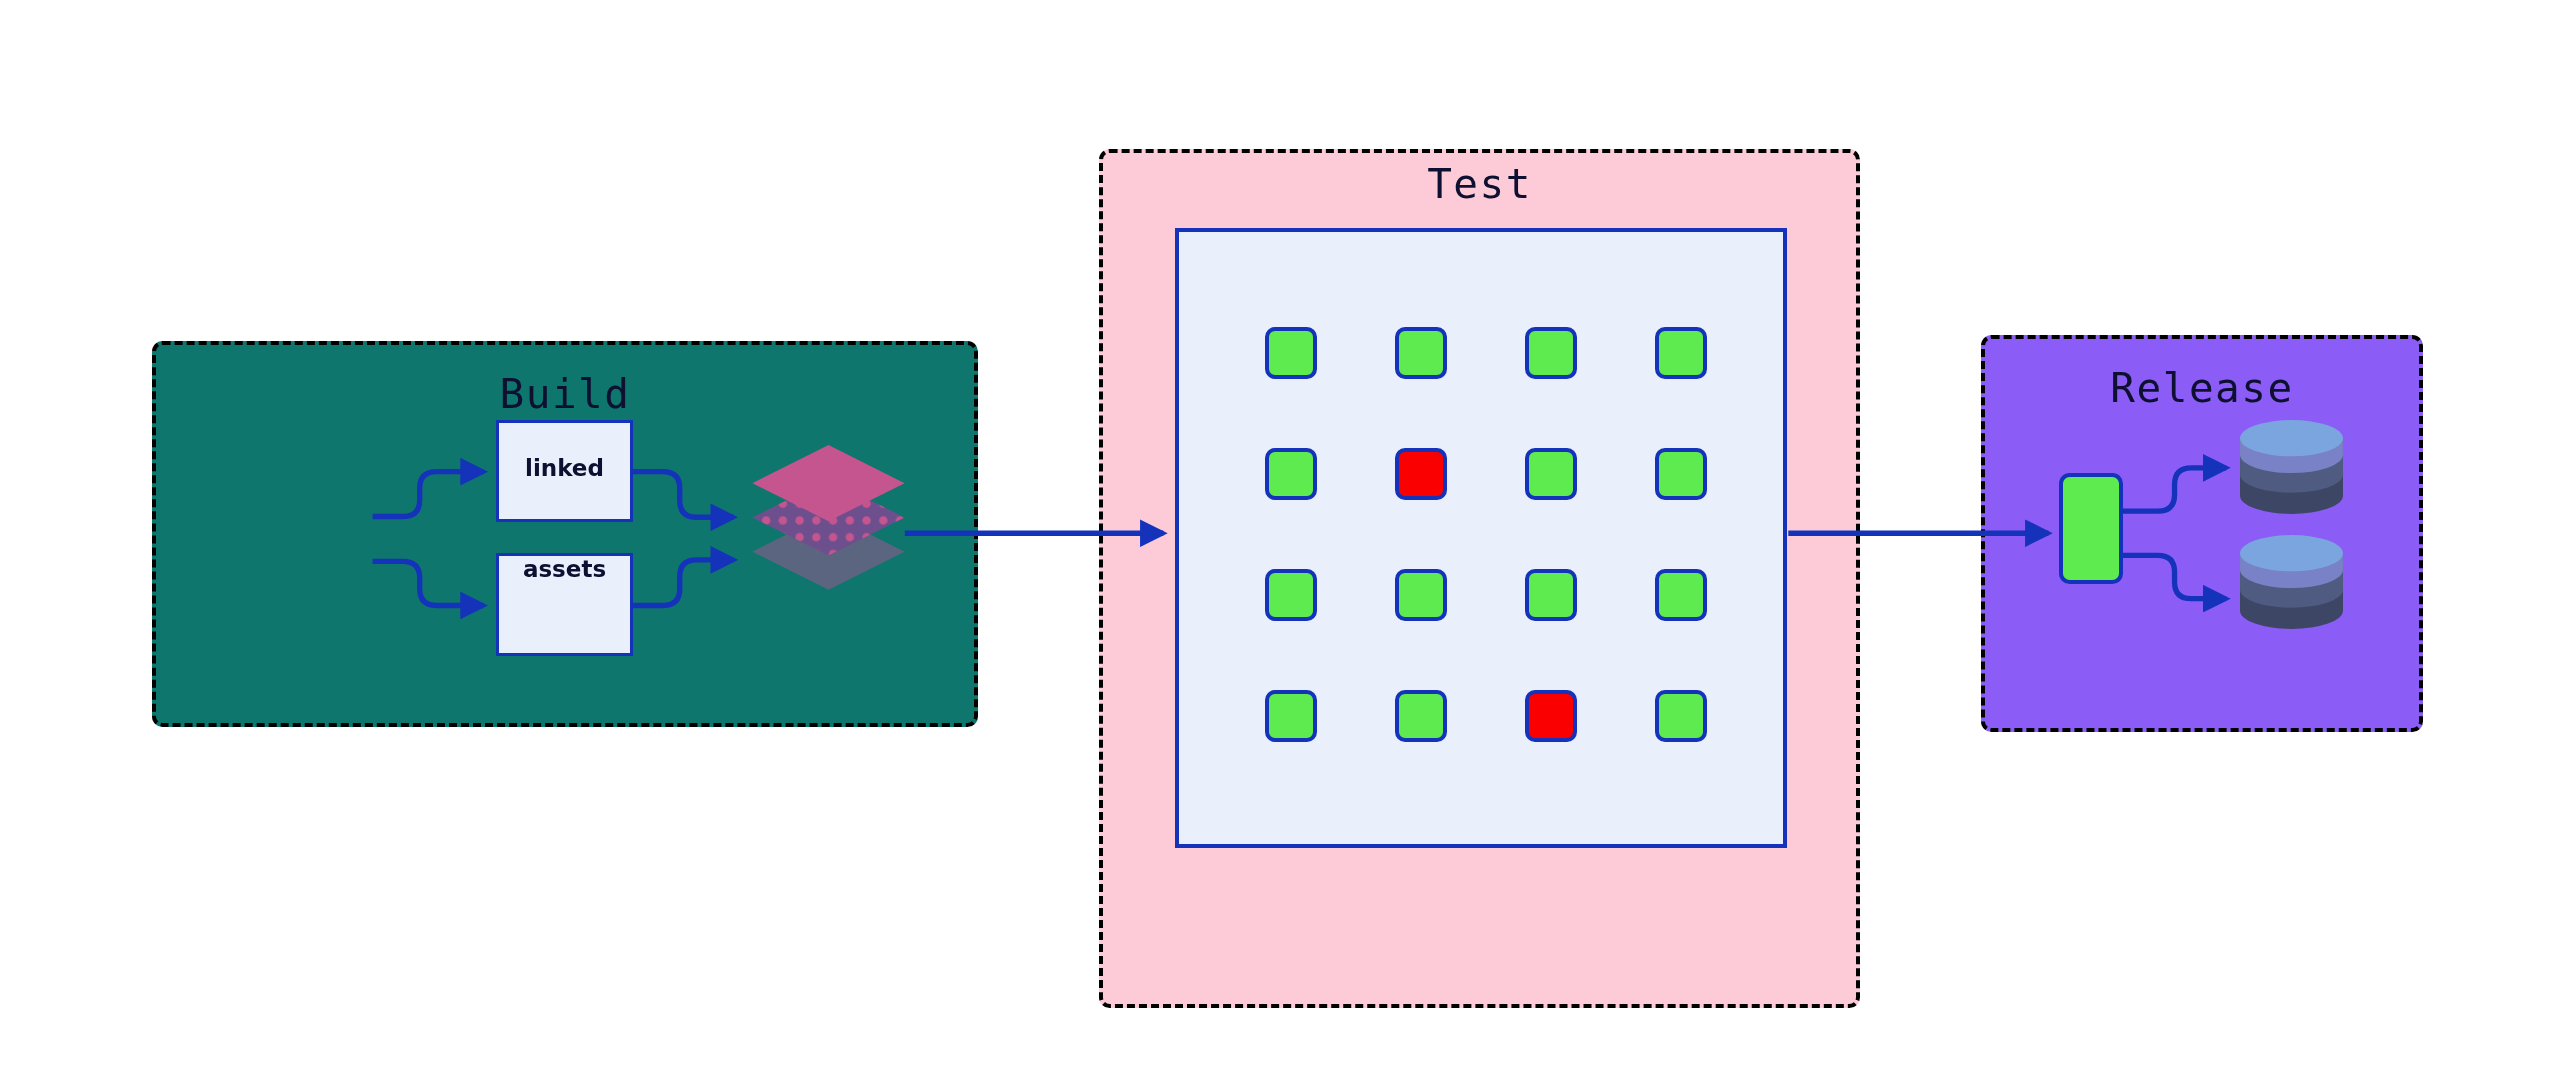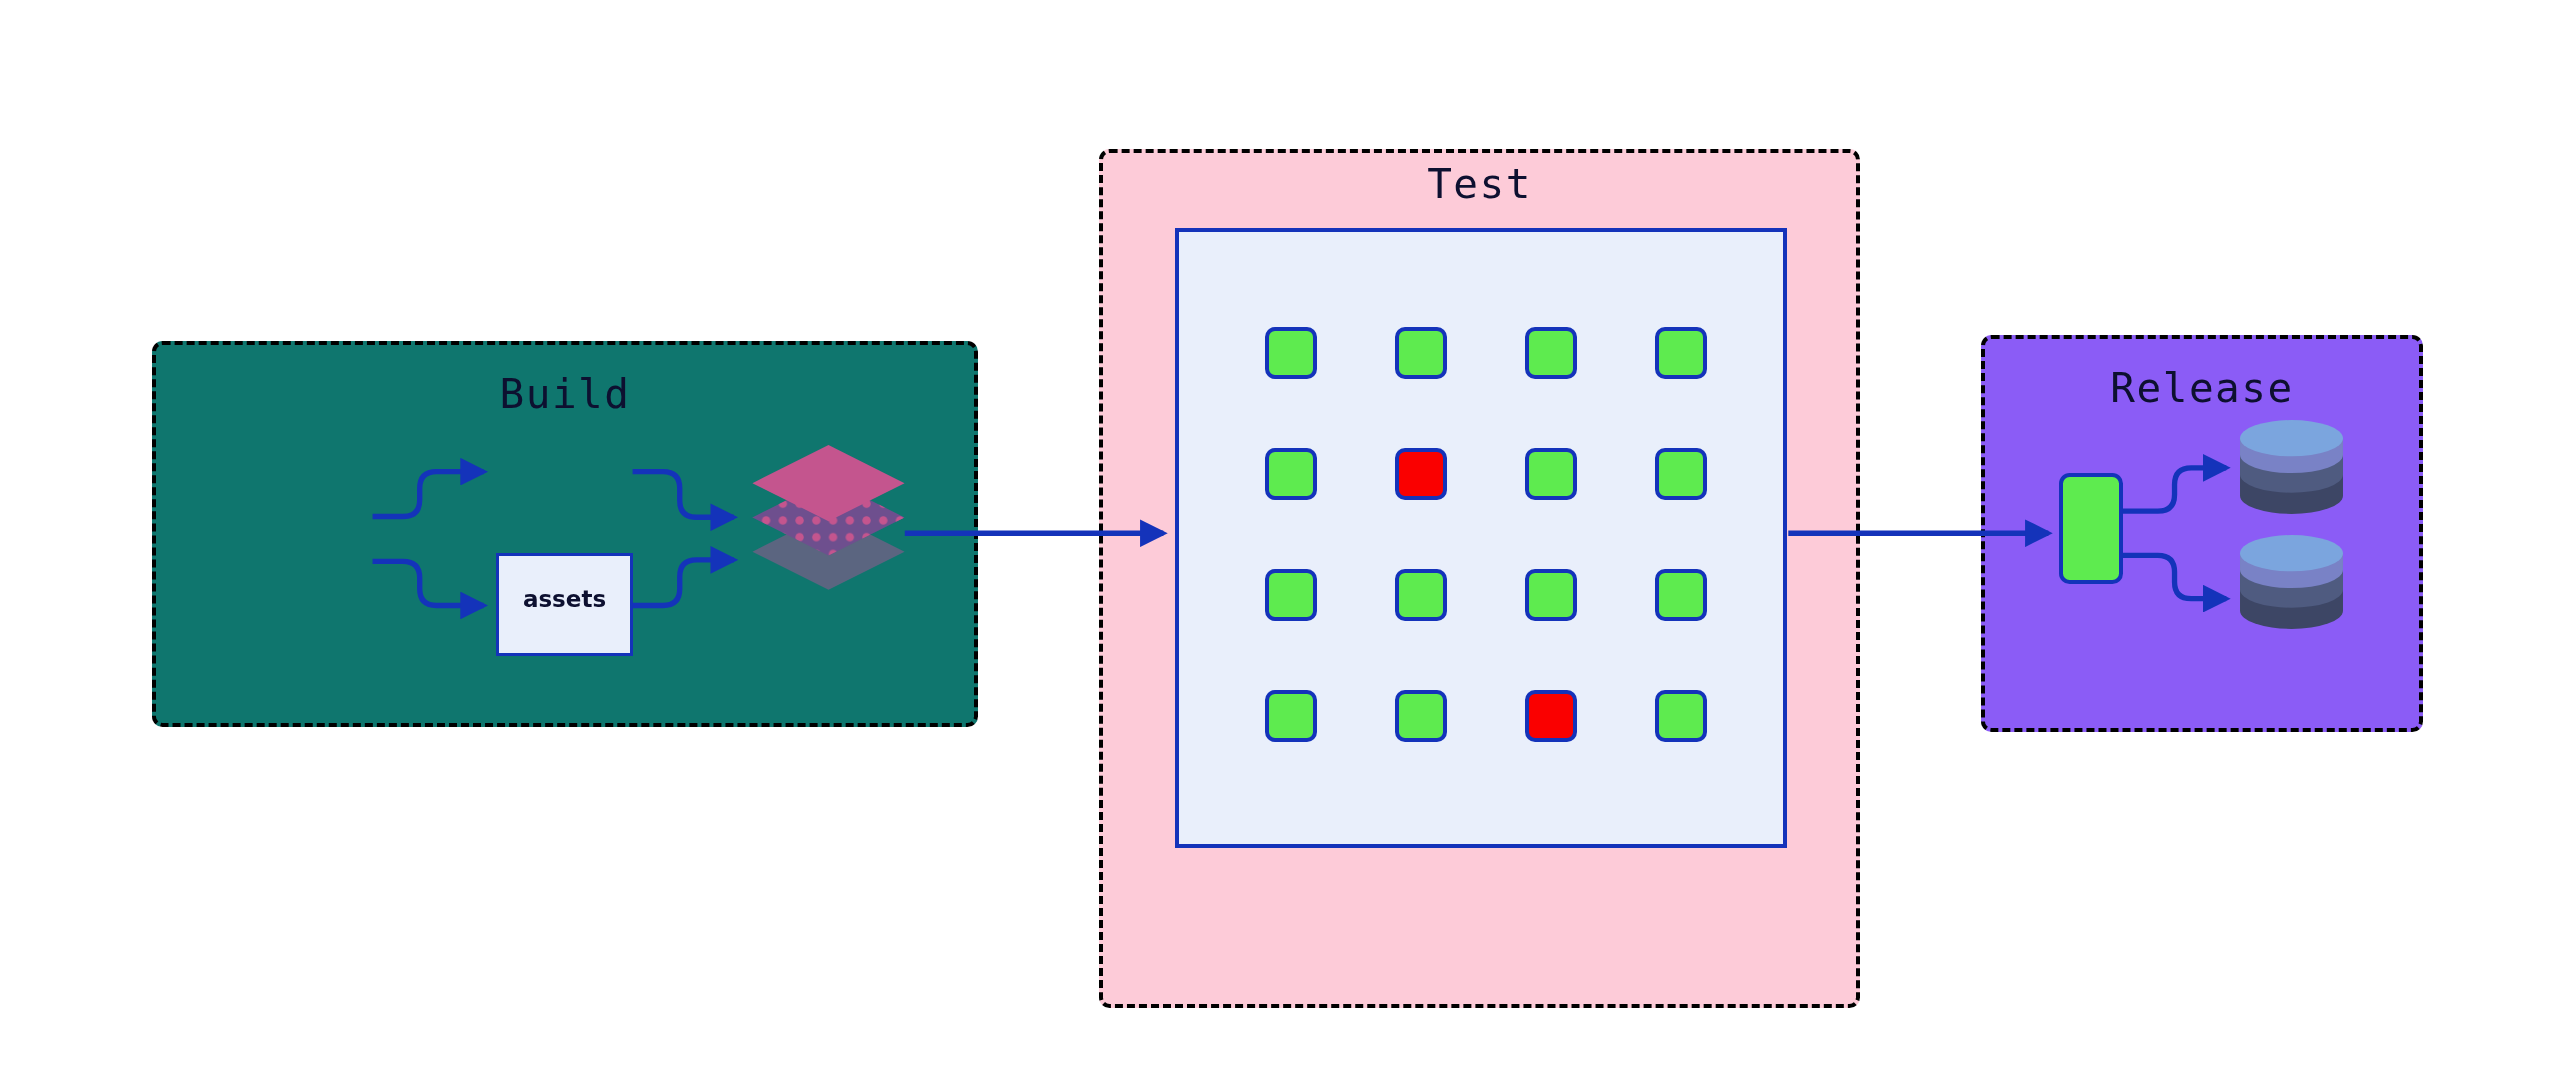--- a/index.html
+++ b/index.html
@@ -84,21 +84,21 @@
     align-items: center;
   }
   #node-linked {
     left: 496px; top: 420px;
     width: 137px; height: 102px;
     align-items: center;
   }
   #node-assets {
     left: 496px; top: 553px;
     width: 137px; height: 103px;
-    align-items: center;
+    align-items: flex-start;
     padding-bottom: 10.6px;
   }
   #node-linked .node-label { transform: translateY(-3px); }
 
   
   #test-panel {
     position: absolute;
     left: 1175px; top: 228px;
     width: 612px; height: 620px;
     box-sizing: border-box;
@@ -151,20 +151,23 @@
 </head>
 <body>
 
 <div id="stage">
 
   <div class="stage-box" id="build-box">
     <div class="stage-title" id="build-title">Build</div>
   </div>
 
 
+  <div class="node" id="node-linked">
+    <span class="node-label">linked</span>
+  </div>
 
   <div class="node" id="node-assets">
     <span class="node-label">assets</span>
   </div>
 
   <svg class="lay" style="left:741px; top:445px;" width="175" height="160" viewBox="0 0 230 210">
     <defs>
       <pattern id="dotpat" width="22" height="22" patternUnits="userSpaceOnUse">
         <circle cx="11" cy="11" r="5.5" fill="#c4558e"></circle>
       </pattern>

